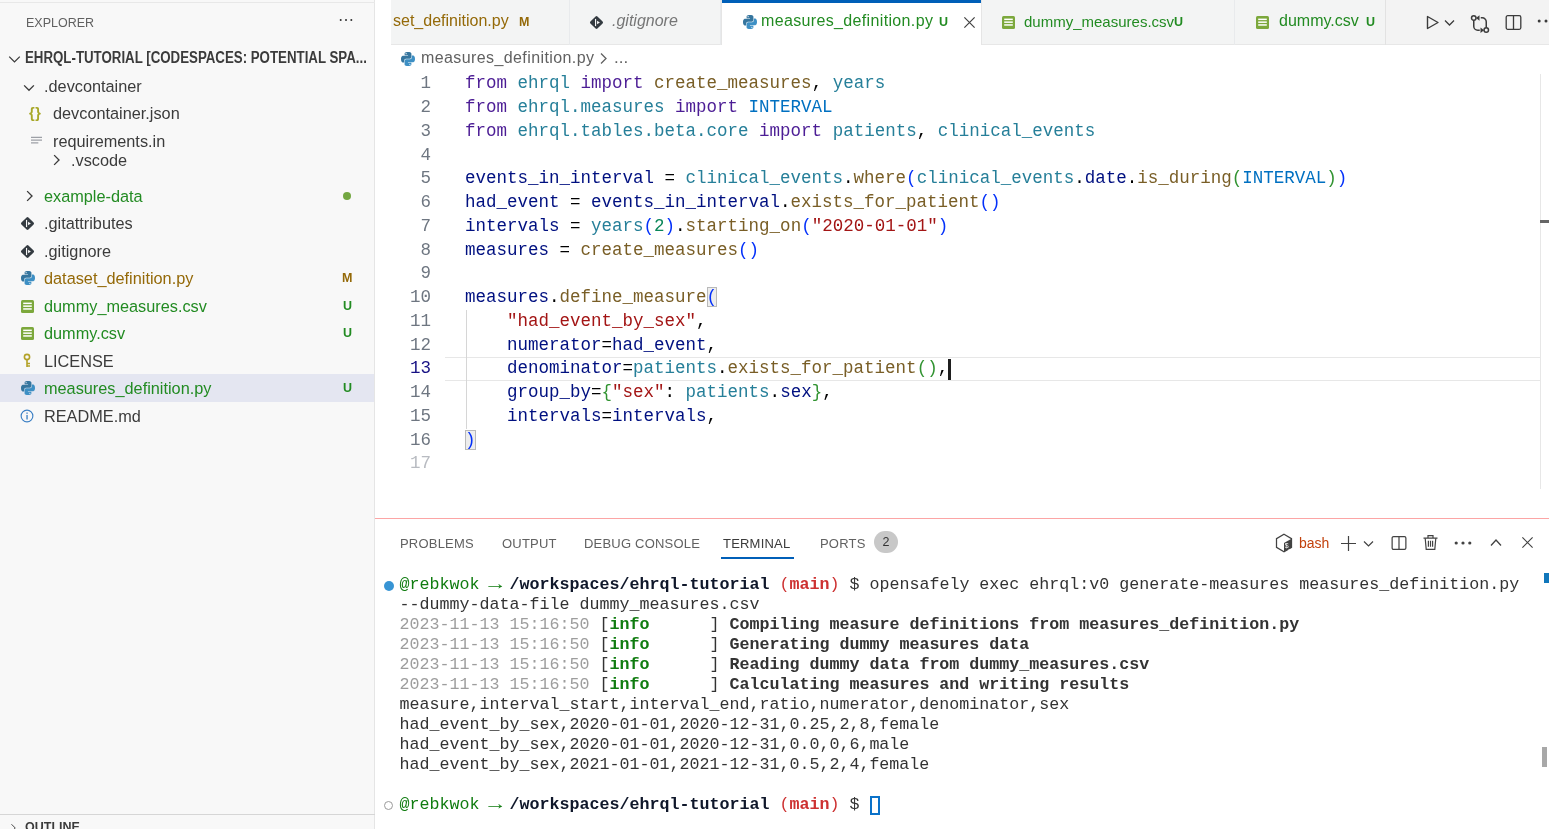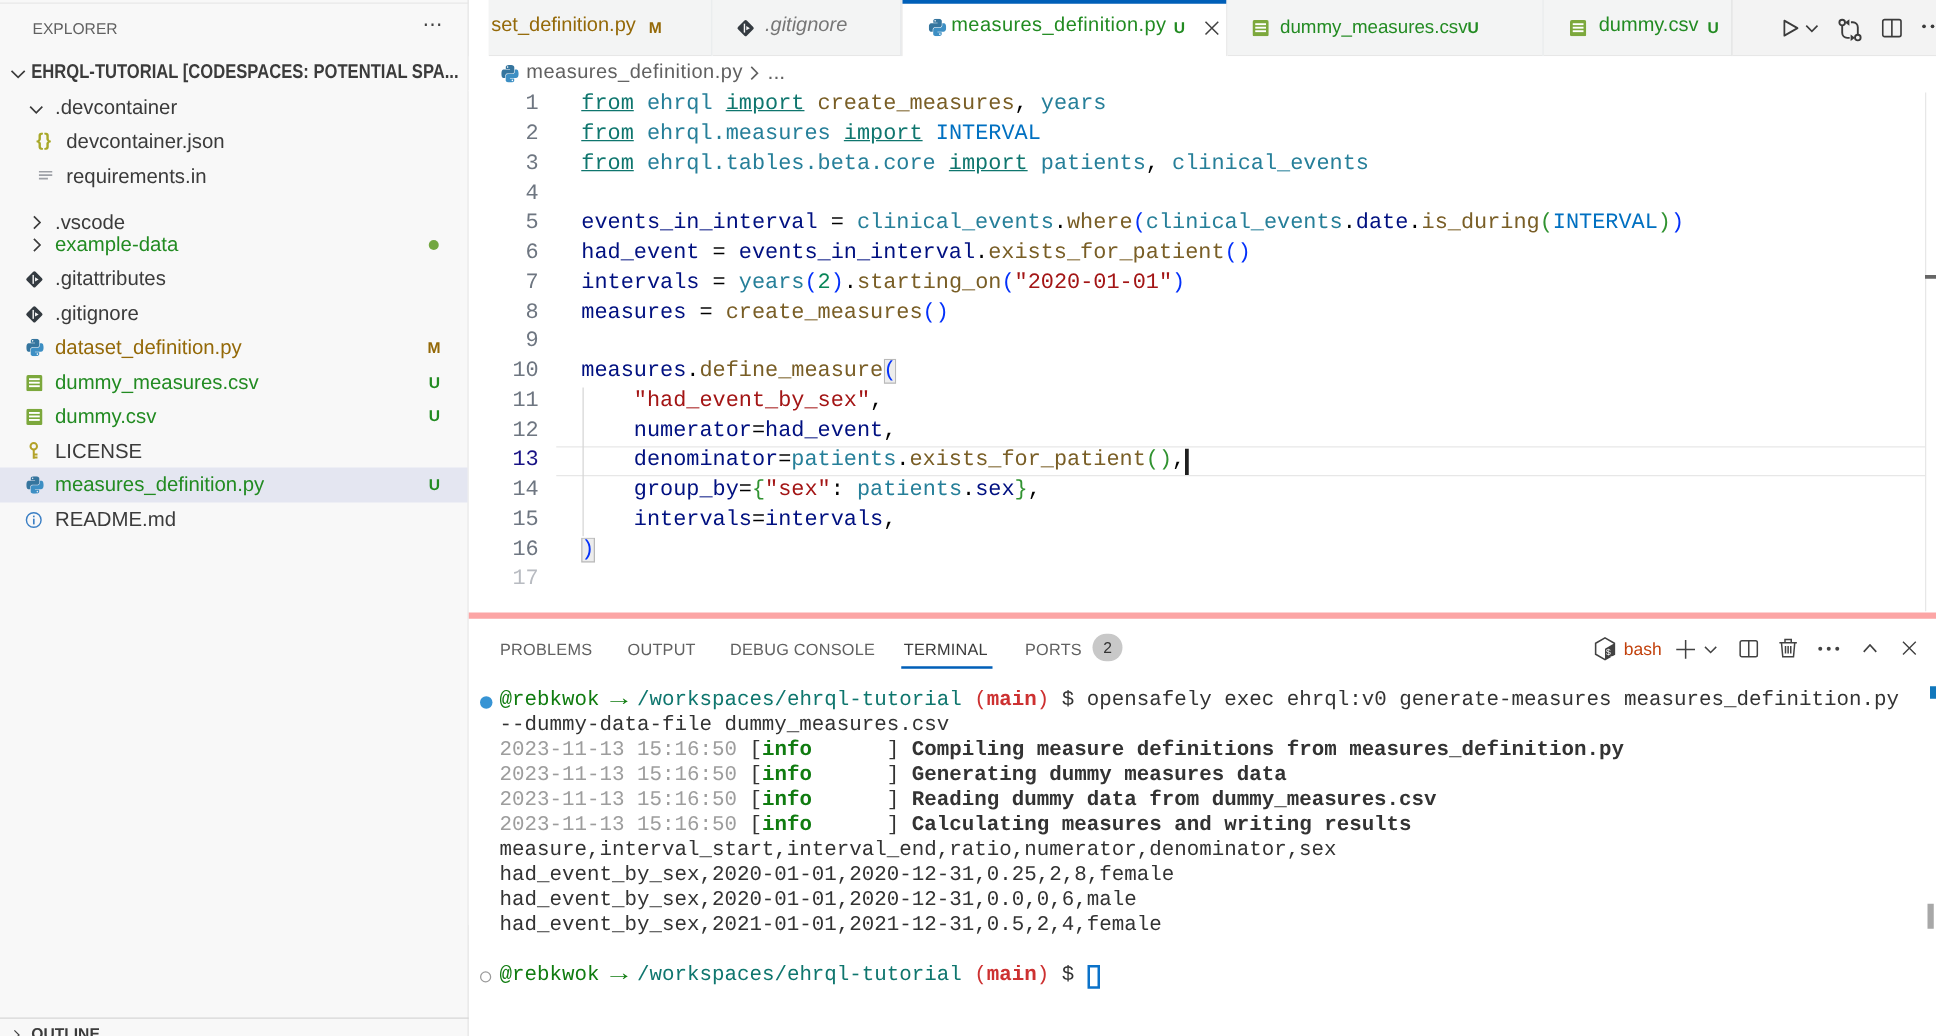--- a/index.html
+++ b/index.html
@@ -33,35 +33,35 @@
 
 
 #crumbs { left:375px; top:45px; width:1174px; height:28px; background:#fff; }
 
 
 #editor { left:375px; top:72.25px; width:1174px; height:417.75px; background:#fff; }
 .gut { position:absolute; left:0; width:56px; text-align:right; height:23.75px; line-height:23.75px;
   font-family:"Liberation Mono", monospace; font-size:17.5px; color:#6e7681; }
 .cl { position:absolute; left:90px; height:23.75px; line-height:23.75px; white-space:pre;
   font-family:"Liberation Mono", monospace; font-size:17.5px; color:#000; }
-.kw { color:#0f766e;text-decoration:underline; } .ty { color:#267f99; } .fn { color:#795e26; }
+.kw { color:#4c1d95; } .ty { color:#267f99; } .fn { color:#795e26; }
 .vr { color:#001080; } .ct { color:#0070c1; } .st { color:#a31515; }
 .nm { color:#098658; } .b1 { color:#0431fa; } .b2 { color:#319331; }
 .bm { background:#ededed; box-shadow:0 0 0 1px #b9b9b9 inset; }
 
 
-#panel { left:375px; top:490px; width:1174px; height:250px; background:#fff; border-top:5px solid #fca5a5; }
+#panel { left:375px; top:518px; width:1174px; height:250px; background:#fff; border-top:1px solid #fca5a5; }
 .ptab { position:absolute; top:17px; font-size:13px; color:#616161; letter-spacing:0.2px; }
 .ptab.act { color:#3b3b3b; }
 #termline { position:absolute; left:346px; top:38px; width:73px; height:2px; background:#005fb8; }
 #portbadge { position:absolute; left:499px; top:12px; width:24px; height:22px; border-radius:11px;
   background:#c8c8c8; color:#333; font-size:12.5px; text-align:center; line-height:22px; }
 .tl { position:absolute; left:24.6px; white-space:pre; font-family:"Liberation Mono", monospace;
   font-size:16.66px; height:20px; line-height:20px; color:#333333; }
-.tgrn { color:#107c10; } .tblu { color:#0f766e; font-weight:normal; } .tred { color:#cd3131; }
+.tgrn { color:#107c10; } .tblu { color:#0f172a; font-weight:bold; } .tred { color:#cd3131; }
 .tdim { color:#9d9d9d; } .tb { font-weight:bold; }
 .arr { display:inline-block; width:10px; transform:scale(1.4,1.05); transform-origin:45% 50%; }
 </style>
 </head>
 <body>
 <div id="app">
 
   <div id="sidebar" class="abs">
     <div class="topline"></div>
     <div id="exphdr">EXPLORER</div>
@@ -84,21 +84,21 @@
         <span class="lbl" style="left:53px;">devcontainer.json</span>
       </div>
       <div class="row" style="top:127px;">
         <svg class="fic" style="left:31px;top:9px;" width="11" height="11" viewBox="0 0 12 12">
             <g stroke="#9da0a6" stroke-width="1.4">
               <path d="M0 1.5h12M0 4.5h12M0 7.5h8"></path>
             </g>
           </svg>
         <span class="lbl" style="left:53px;">requirements.in</span>
       </div>
-      <div class="row" style="top:164px;">
+      <div class="row" style="top:146px;margin-left:27px;">
         <svg class="chev" style="left:24px;top:8px;" width="10" height="12" viewBox="0 0 10 16">
             <path d="M2.5 1.5L9 8l-6.5 6.5" stroke="#3b3b3b" stroke-width="1.8" fill="none"></path>
           </svg>
         <span class="lbl" style="left:44px;">.vscode</span>
       </div>
       <div class="row" style="top:182px;">
         <svg class="chev" style="left:24px;top:8px;" width="10" height="12" viewBox="0 0 10 16">
             <path d="M2.5 1.5L9 8l-6.5 6.5" stroke="#3b3b3b" stroke-width="1.8" fill="none"></path>
           </svg>
         <span class="lbl grn" style="left:44px;">example-data</span>

